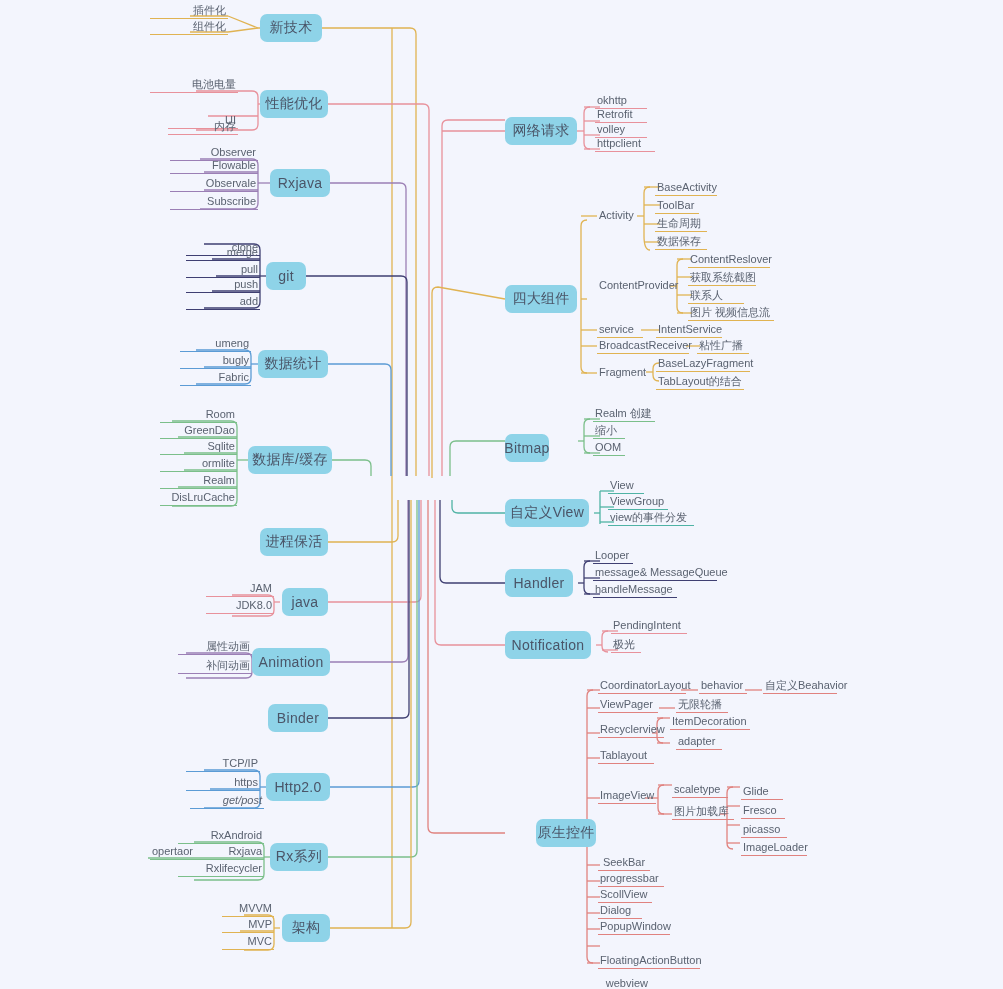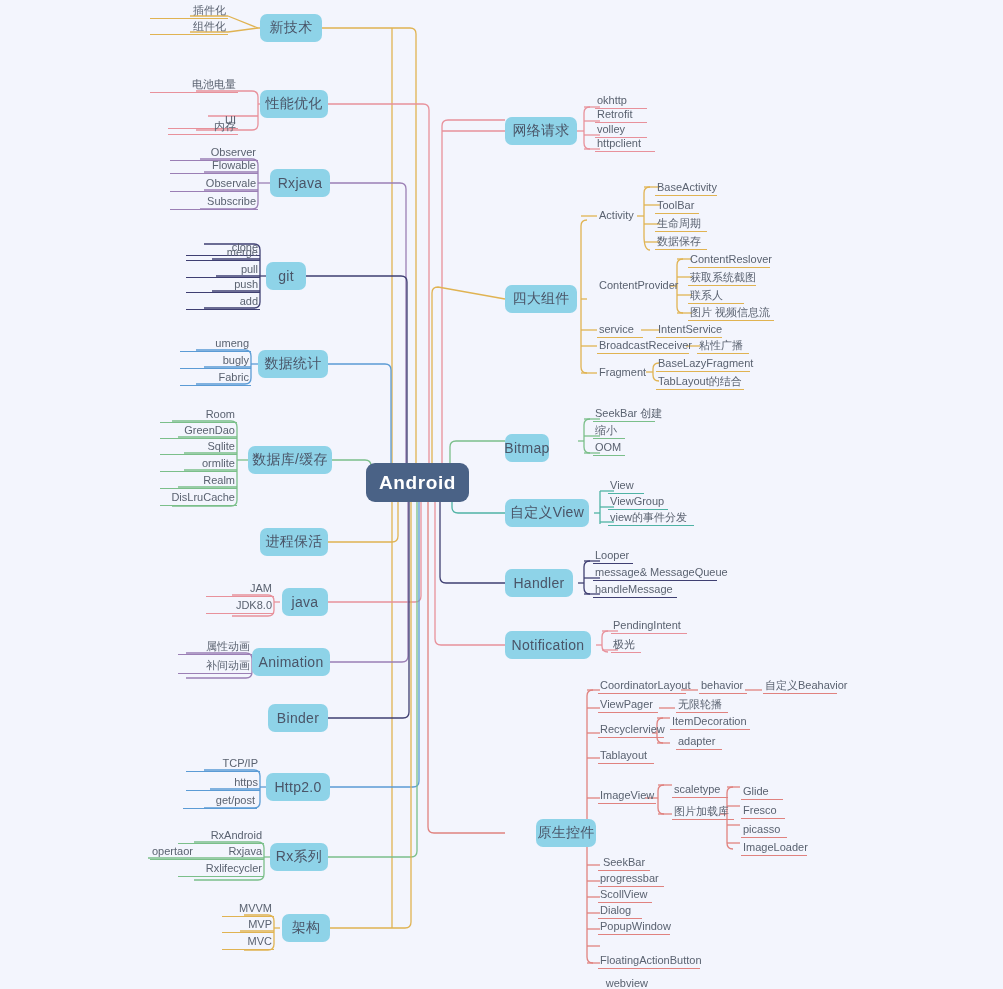--- a/index.html
+++ b/index.html
@@ -292,21 +292,20 @@
       <path d="M733,787 Q727,787 727,793 L727,843 Q727,849 733,849"></path>
       <path d="M720,814 L727,814"></path>
       <path d="M727,787 L740,787"></path>
       <path d="M727,806 L740,806"></path>
       <path d="M727,825 L740,825"></path>
       <path d="M727,843 L740,843"></path>
     </g>
   </g>
 </svg>
 
-<div class="node center" style="left:366px;top:463px;width:103px;height:39px;">Android</div>
 
 <div class="node" style="left:260px;top:14px;width:62px;height:28px;">新技术</div>
 <div class="node" style="left:260px;top:90px;width:68px;height:28px;">性能优化</div>
 <div class="node" style="left:270px;top:169px;width:60px;height:28px;">Rxjava</div>
 <div class="node" style="left:266px;top:262px;width:40px;height:28px;">git</div>
 <div class="node" style="left:258px;top:350px;width:70px;height:28px;">数据统计</div>
 <div class="node" style="left:248px;top:446px;width:84px;height:28px;">数据库/缓存</div>
 <div class="node" style="left:260px;top:528px;width:68px;height:28px;">进程保活</div>
 <div class="node" style="left:282px;top:588px;width:46px;height:28px;">java</div>
 <div class="node" style="left:252px;top:648px;width:78px;height:28px;">Animation</div>
@@ -353,21 +352,21 @@
 <div class="leaf r u lf-green" style="left:160px;top:491px;width:77px;"><span>DisLruCache</span></div>
 
 <div class="leaf r u lf-pink" style="left:206px;top:582px;width:68px;"><span>JAM</span></div>
 <div class="leaf r u lf-pink" style="left:206px;top:599px;width:68px;"><span>JDK8.0</span></div>
 
 <div class="leaf r u lf-purple" style="left:178px;top:640px;width:74px;"><span>属性动画</span></div>
 <div class="leaf r u lf-purple" style="left:178px;top:659px;width:74px;"><span>补间动画</span></div>
 
 <div class="leaf r u lf-blue" style="left:186px;top:757px;width:74px;"><span>TCP/IP</span></div>
 <div class="leaf r u lf-blue" style="left:186px;top:776px;width:74px;"><span>https</span></div>
-<div class="leaf r u lf-blue" style="left:183px;top:794px;width:74px;"><span>get/post</span></div>
+<div class="leaf r u lf-blue" style="left:190px;top:794px;width:74px;font-style:italic;"><span>get/post</span></div>
 
 <div class="leaf r u lf-green" style="left:178px;top:829px;width:86px;"><span>RxAndroid</span></div>
 <div class="leaf r u lf-green" style="left:178px;top:845px;width:86px;"><span>Rxjava</span></div>
 <div class="leaf r u lf-green" style="left:178px;top:862px;width:86px;"><span>Rxlifecycler</span></div>
 <div class="leaf l u lf-green" style="left:150px;top:845px;width:50px;"><span>opertaor</span></div>
 
 <div class="leaf r u lf-yellow" style="left:222px;top:902px;width:52px;"><span>MVVM</span></div>
 <div class="leaf r u lf-yellow" style="left:222px;top:918px;width:52px;"><span>MVP</span></div>
 <div class="leaf r u lf-yellow" style="left:222px;top:935px;width:52px;"><span>MVC</span></div>
 
@@ -391,21 +390,21 @@
 <div class="leaf l u lf-yellow" style="left:688px;top:271px;width:68px;"><span>获取系统截图</span></div>
 <div class="leaf l u lf-yellow" style="left:688px;top:289px;width:56px;"><span>联系人</span></div>
 <div class="leaf l u lf-yellow" style="left:688px;top:306px;width:86px;"><span>图片 视频信息流</span></div>
 
 <div class="leaf l u lf-yellow" style="left:656px;top:323px;width:66px;"><span>IntentService</span></div>
 <div class="leaf l u lf-yellow" style="left:697px;top:339px;width:52px;"><span>粘性广播</span></div>
 
 <div class="leaf l u lf-yellow" style="left:656px;top:357px;width:94px;"><span>BaseLazyFragment</span></div>
 <div class="leaf l u lf-yellow" style="left:656px;top:375px;width:88px;"><span>TabLayout的结合</span></div>
 
-<div class="leaf l u lf-green" style="left:593px;top:407px;width:62px;"><span>SeekBar 创建</span></div>
+<div class="leaf l u lf-green" style="left:593px;top:407px;width:62px;"><span>Realm 创建</span></div>
 <div class="leaf l u lf-green" style="left:593px;top:424px;width:32px;"><span>缩小</span></div>
 <div class="leaf l u lf-green" style="left:593px;top:441px;width:32px;"><span>OOM</span></div>
 
 <div class="leaf l u lf-teal" style="left:608px;top:479px;width:36px;"><span>View</span></div>
 <div class="leaf l u lf-teal" style="left:608px;top:495px;width:60px;"><span>ViewGroup</span></div>
 <div class="leaf l u lf-teal" style="left:608px;top:511px;width:86px;"><span>view的事件分发</span></div>
 
 <div class="leaf l u lf-navy" style="left:593px;top:549px;width:40px;"><span>Looper</span></div>
 <div class="leaf l u lf-navy" style="left:593px;top:566px;width:124px;"><span>message&amp; MessageQueue</span></div>
 <div class="leaf l u lf-navy" style="left:593px;top:583px;width:84px;"><span>handleMessage</span></div>

